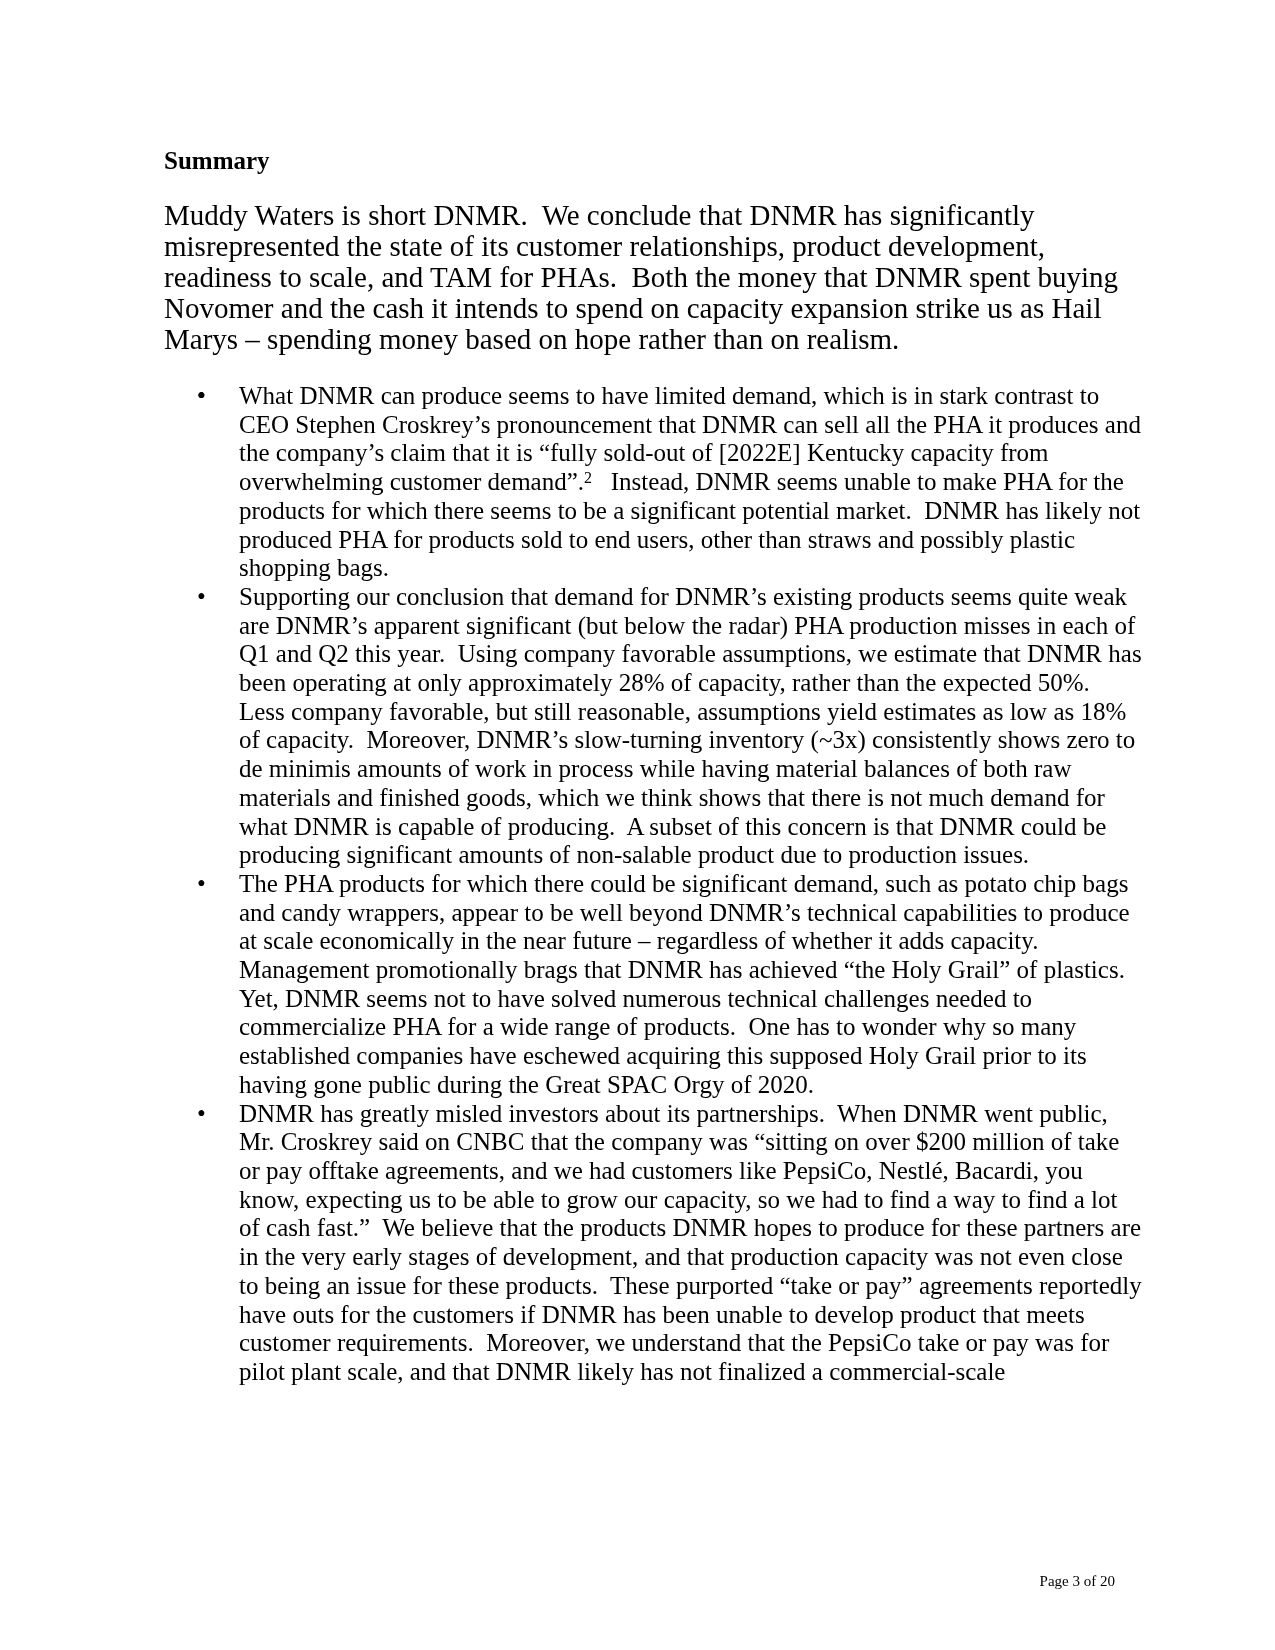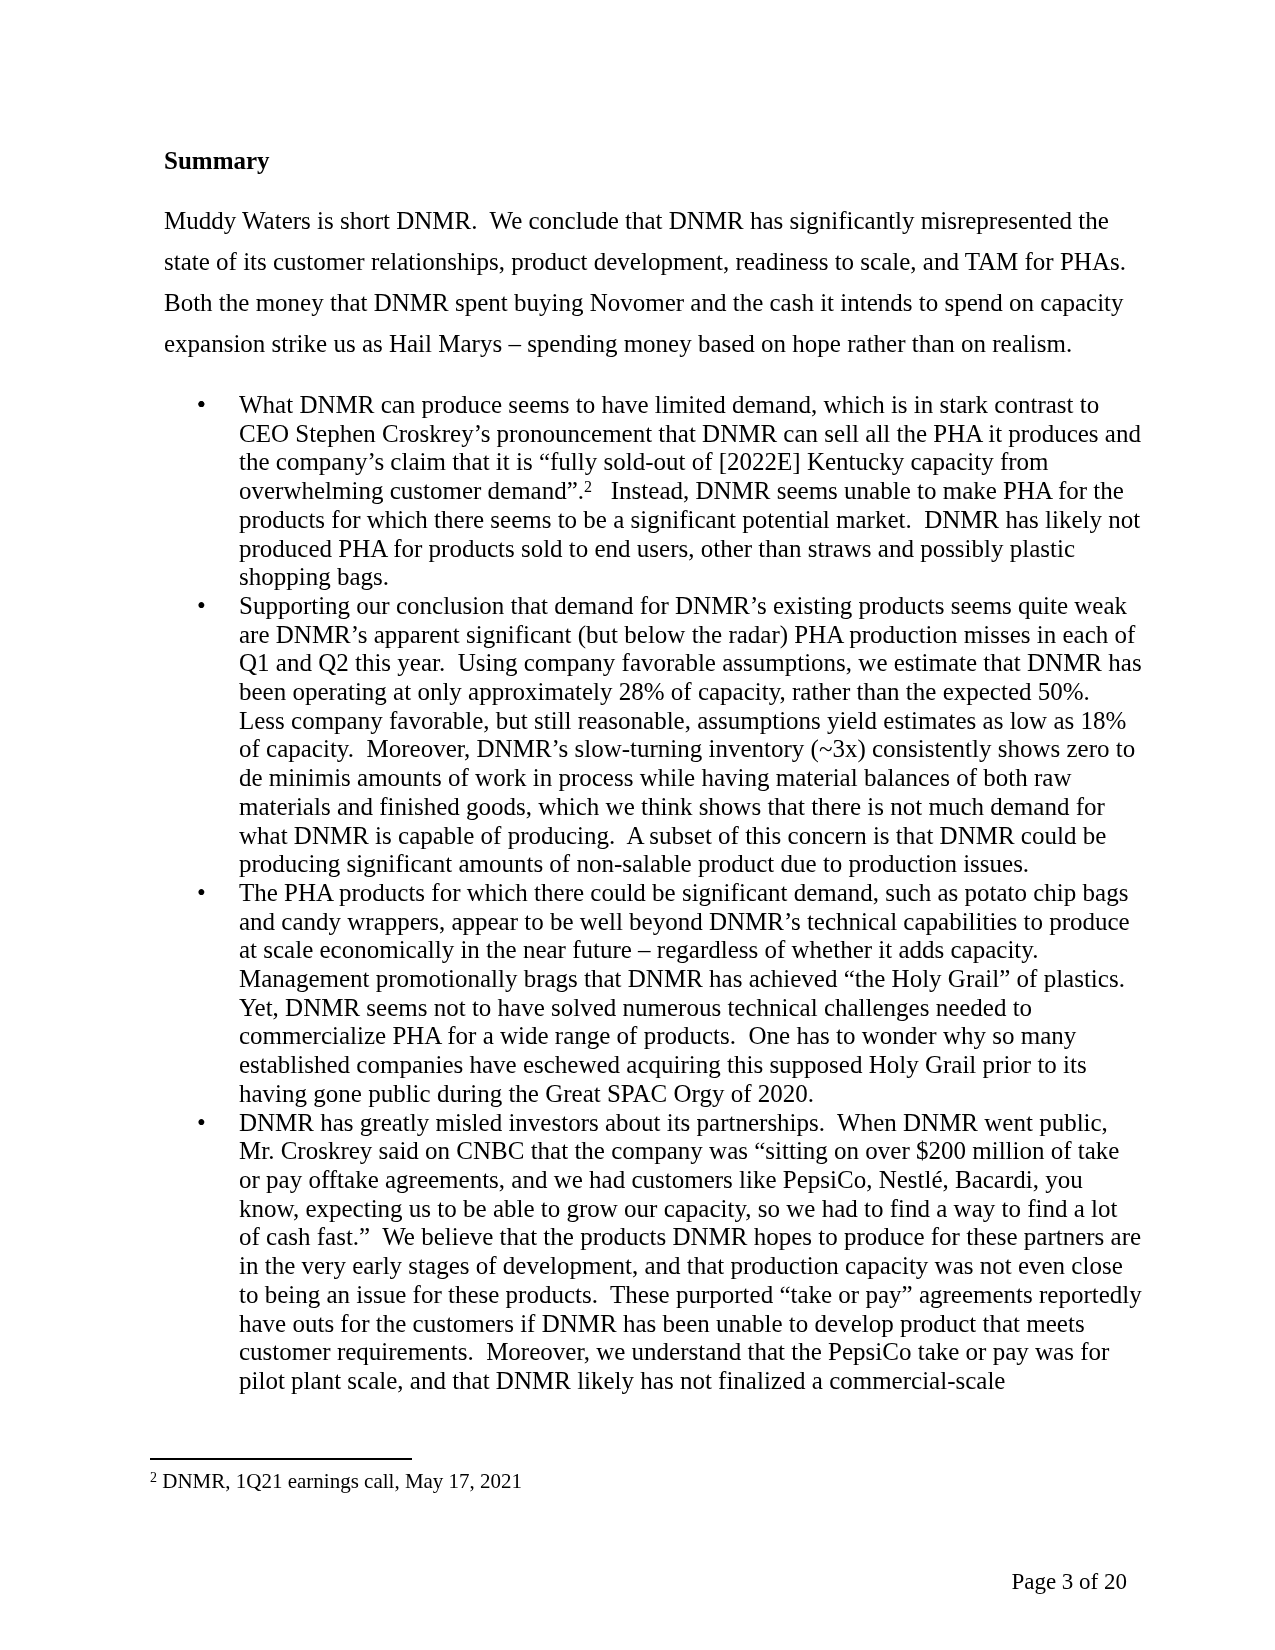--- a/index.html
+++ b/index.html
@@ -23,22 +23,22 @@
     width: 978px;
     margin-left: 14px;
   }
   .heading {
     font-size: 25px;
     line-height: 29px;
     font-weight: 700;
     margin: 0 0 25px 0;
   }
   .intro {
-    font-size: 25px;
-    line-height: 41px;
+    font-size: 29px;
+    line-height: 31px;
     margin: 0 0 27px 0;
     white-space: pre-wrap;
     font-family: Liberation Serif, serif;
   }
   .bullets {
     list-style: none;
     margin: 0;
     padding: 0;
   }
   .bullet {
@@ -76,23 +76,23 @@
     line-height: 26px;
     white-space: pre-wrap;
   }
   .footnote .fnmark {
     font-size: 14px;
     line-height: 0;
     vertical-align: 6px;
   }
   .page-footer {
     position: absolute;
-    right: 148px;
+    right: 160px;
     top: 1568px;
-    font-size: 23px;
+    font-size: 15px;
     line-height: 27px;
   }
 </style>
 </head>
 <body>
 
 <div class="page">
   <div class="content">
 
     <h2 class="heading">Summary</h2>
@@ -105,19 +105,15 @@
       <li class="bullet"><span class="marker">•</span><span>What DNMR can produce seems to have limited demand, which is in stark contrast to CEO Stephen Croskrey’s pronouncement that DNMR can sell all the PHA it produces and the company’s claim that it is “fully sold-out of [2022E] Kentucky capacity from overwhelming customer demand”.</span><sup class="fnref">2</sup><span>   Instead, DNMR seems unable to make PHA for the products for which there seems to be a significant potential market.  DNMR has likely not produced PHA for products sold to end users, other than straws and possibly plastic shopping bags.</span></li>
 
       <li class="bullet"><span class="marker">•</span><span>Supporting our conclusion that demand for DNMR’s existing products seems quite weak are DNMR’s apparent significant (but below the radar) PHA production misses in each of Q1 and Q2 this year.  Using company favorable assumptions, we estimate that DNMR has been operating at only approximately 28% of capacity, rather than the expected 50%.  Less company favorable, but still reasonable, assumptions yield estimates as low as 18% of capacity.  Moreover, DNMR’s slow-turning inventory (~3x) consistently shows zero to de minimis amounts of work in process while having material balances of both raw materials and finished goods, which we think shows that there is not much demand for what DNMR is capable of producing.  A subset of this concern is that DNMR could be producing significant amounts of non-salable product due to production issues.</span></li>
 
       <li class="bullet"><span class="marker">•</span><span>The PHA products for which there could be significant demand, such as potato chip bags and candy wrappers, appear to be well beyond DNMR’s technical capabilities to produce at scale economically in the near future – regardless of whether it adds capacity.  Management promotionally brags that DNMR has achieved “the Holy Grail” of plastics.  Yet, DNMR seems not to have solved numerous technical challenges needed to commercialize PHA for a wide range of products.  One has to wonder why so many established companies have eschewed acquiring this supposed Holy Grail prior to its having gone public during the Great SPAC Orgy of 2020.</span></li>
 
       <li class="bullet"><span class="marker">•</span><span>DNMR has greatly misled investors about its partnerships.  When DNMR went public, Mr. Croskrey said on CNBC that the company was “sitting on over $200 million of take or pay offtake agreements, and we had customers like PepsiCo, Nestlé, Bacardi, you know, expecting us to be able to grow our capacity, so we had to find a way to find a lot of cash fast.”  We believe that the products DNMR hopes to produce for these partners are in the very early stages of development, and that production capacity was not even close to being an issue for these products.  These purported “take or pay” agreements reportedly have outs for the customers if DNMR has been unable to develop product that meets customer requirements.  Moreover, we understand that the PepsiCo take or pay was for pilot plant scale, and that DNMR likely has not finalized a commercial-scale</span></li>
     </ul>
   </div>
 
-  <div class="footnote-block">
-    <div class="fn-rule"></div>
-    <div class="footnote"><sup class="fnmark">2</sup><span> DNMR, 1Q21 earnings call, May 17, 2021</span></div>
-  </div>
 
   <div class="page-footer">Page 3 of 20</div>
 </div>
 
 </body></html>

